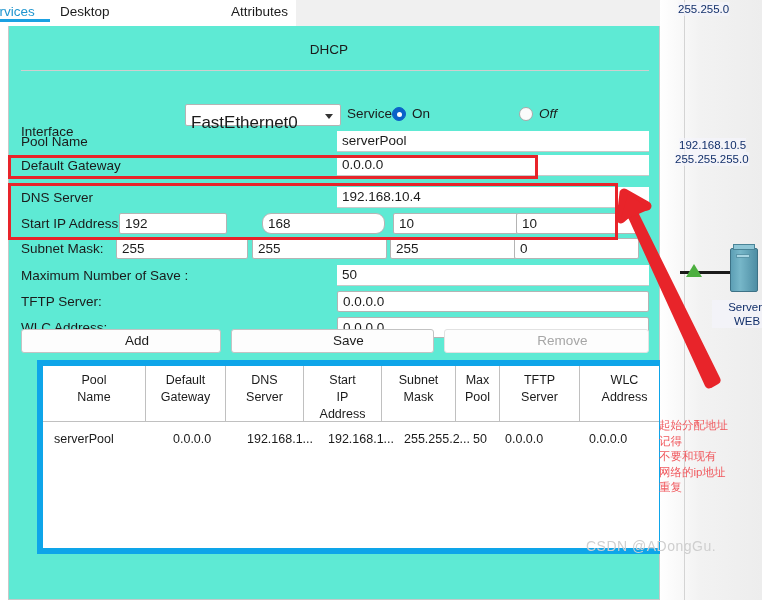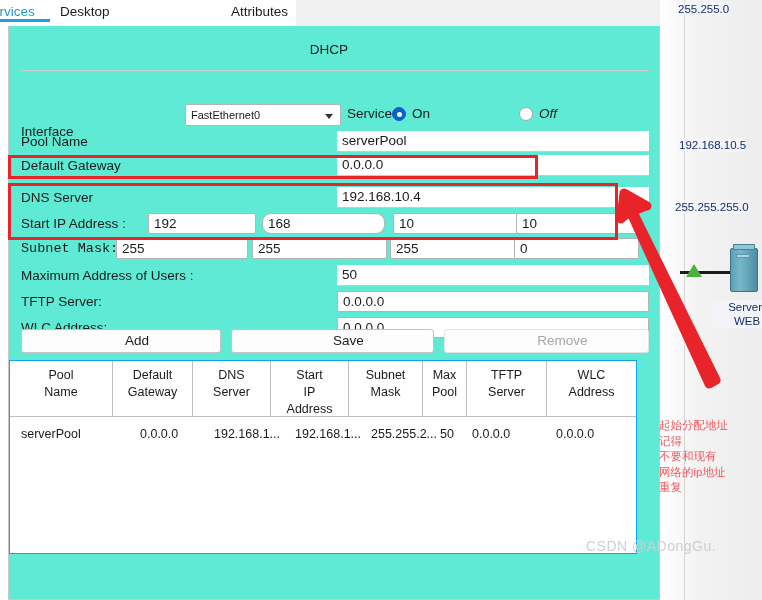--- a/index.html
+++ b/index.html
@@ -99,23 +99,23 @@
   }
 
   
   .combo {
     position: absolute;
     left: 176px; top: 78px;
     width: 156px; height: 22px;
     background: #fff;
     border: 1px solid #b4b4b4;
     border-radius: 2px;
-    font-size: 11px;
-    color: #1b1b1b;
-    padding: 1px 5px;
+    font-size: 17px;
+    color: #1b1b1b;
+    padding: 9px 5px;
     line-height: 18px;
   }
   .combo .caret {
     position: absolute; right: 7px; top: 9px;
     width: 0; height: 0;
     border-left: 4px solid transparent;
     border-right: 4px solid transparent;
     border-top: 5px solid #333;
   }
 
@@ -155,23 +155,23 @@
     color: #1b1b1b;
     text-align: center;
     line-height: 22px;
     padding-left: 32px;
   }
   .btn.disabled { color: #a6a6a6; border-color: #e2e2e2; background: #fdfdfd; }
 
   
   .tbl {
     position: absolute;
-    left: 0; top: 334px;
+    left: 28px; top: 334px;
     width: 628px; height: 194px;
-    border: 1px solid #0ea5e9;
+    border: 6px solid #0ea5e9;
     background: #ffffff;
   }
   .tbl-head {
     position: relative;
     height: 56px;
     border-bottom: 1px solid #c0c0c0;
   }
   .th {
     position: absolute; top: 0;
     height: 56px;
@@ -308,32 +308,32 @@
     <div class="lbl" style="left:12px; top:108px;">Pool Name</div>
     <div class="field flat" style="left:328px; top:105px; width:312px;">serverPool</div>
 
     <div class="lbl" style="left:12px; top:132px;">Default Gateway</div>
     <div class="field flat" style="left:328px; top:129px; width:312px;">0.0.0.0</div>
 
     <div class="lbl" style="left:12px; top:164px;">DNS Server</div>
     <div class="field flat" style="left:328px; top:161px; width:312px;">192.168.10.4</div>
 
     <div class="lbl" style="left:12px; top:190px;">Start IP Address :</div>
-    <div class="field" style="left:139px; top:187px; width:108px;">192</div>
+    <div class="field" style="left:110px; top:187px; width:108px;">192</div>
     <div class="field" style="left:253px; top:187px; width:123px;border-radius:9px;">168</div>
     <div class="field" style="left:384px; top:187px; width:125px;">10</div>
     <div class="field" style="left:507px; top:187px; width:123px;">10</div>
 
-    <div class="lbl" style="left:12px; top:215px;font-family:Liberation Mono, monospace;">Subnet Mask:</div>
+    <div class="lbl" style="left:12px; top:215px;">Subnet Mask:</div>
     <div class="field" style="left:107px; top:212px; width:132px;">255</div>
     <div class="field" style="left:243px; top:212px; width:135px;">255</div>
     <div class="field" style="left:381px; top:212px; width:130px;">255</div>
     <div class="field" style="left:505px; top:212px; width:125px;">0</div>
 
-    <div class="lbl" style="left:12px; top:242px;">Maximum Address of Users :</div>
+    <div class="lbl" style="left:12px; top:242px;">Maximum Number of Save :</div>
     <div class="field flat" style="left:328px; top:239px; width:312px;">50</div>
 
     <div class="lbl" style="left:12px; top:268px;">TFTP Server:</div>
     <div class="field" style="left:328px; top:265px; width:312px;">0.0.0.0</div>
 
     <div class="lbl" style="left:12px; top:294px;">WLC Address:</div>
     <div class="field" style="left:328px; top:291px; width:312px;">0.0.0.0</div>
 
     <div class="btn" style="left:12px; top:303px; width:200px; top:303px;">Add</div>
     <div class="btn" style="left:222px; top:303px; width:203px;">Save</div>
@@ -372,21 +372,21 @@
     </div>
 
   </div>
 
   <div class="right-pane">
     <div class="right-divider"></div>
 
     <div class="topo-label" style="left:18px; top:2px;">255.255.0</div>
 
     <div class="topo-label" style="left:19px; top:138px;">192.168.10.5</div>
-    <div class="topo-label" style="left:15px; top:152px;margin-top:48px;">255.255.255.0</div>
+    <div class="topo-label" style="left:15px; top:152px;">255.255.255.0</div>
 
     <div class="link-line" style="left:20px; top:271px; width:55px;"></div>
     <div class="tri-green" style="left:26px; top:264px;"></div>
 
     <div class="server-body" style="left:70px; top:248px;"></div>
     <div class="server-top" style="left:73px; top:244px;"></div>
     <div class="server-slot" style="left:76px; top:254px;"></div>
 
     <div class="topo-label" style="left:52px; top:300px; text-align:center; width:70px;">Server-
 WEB</div>

